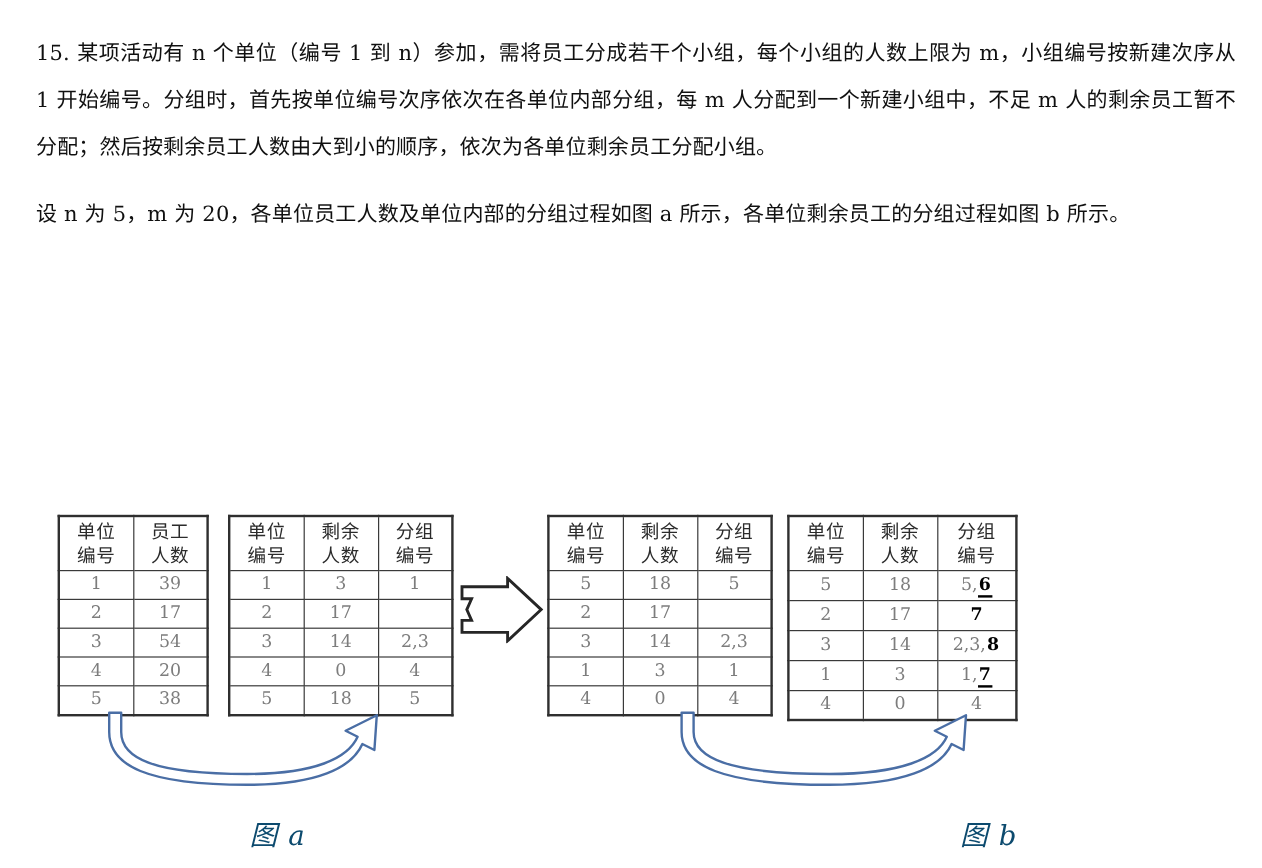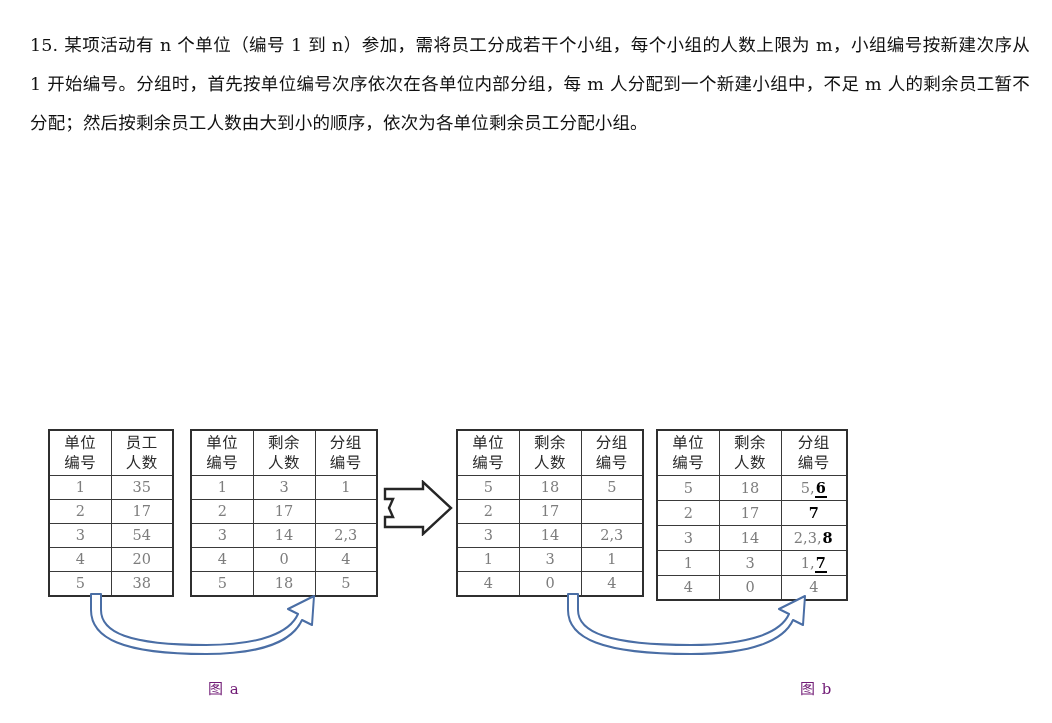--- a/index.html
+++ b/index.html
@@ -124,33 +124,35 @@
     letter-spacing: 1px;
     color: #262626;
     white-space: nowrap;
     font-family: "DejaVu Serif", "Liberation Serif", serif;
   }
   #curve-label-a { left: 134px; top: 184px; }
   #curve-label-b { left: 612px; top: 184px; }
 
   .fig-caption {
     position: absolute;
-    font-size: 15px;
-    color: #701a75;
+    font-size: 23px;
+    color: #0c4a6e;
     letter-spacing: 1px;
     white-space: nowrap;
+    font-style: italic;
   }
   #caption-a { left: 208px; top: 253px; }
   #caption-b { left: 800px; top: 253px; }
 </style>
 </head>
 <body>
 
 <div class="statement">
   <p class="para">15. 某项活动有 n 个单位（编号 1 到 n）参加，需将员工分成若干个小组，每个小组的人数上限为 m，小组编号按新建次序从 1 开始编号。分组时，首先按单位编号次序依次在各单位内部分组，每 m 人分配到一个新建小组中，不足 m 人的剩余员工暂不分配；然后按剩余员工人数由大到小的顺序，依次为各单位剩余员工分配小组。</p>
+  <p class="para">设 n 为 5，m 为 20，各单位员工人数及单位内部的分组过程如图 a 所示，各单位剩余员工的分组过程如图 b 所示。</p>
 </div>
 
 <div class="figure-area">
 
   <table class="tbl" id="table-a1">
     <colgroup>
         <col class="c1">
         <col class="c2">
       </colgroup>
     <thead>
@@ -161,21 +163,21 @@
         </th>
         <th>
           <span class="hdr-line">员工</span>
           <span class="hdr-line">人数</span>
         </th>
       </tr>
     </thead>
     <tbody>
       <tr>
           <td>1</td>
-          <td>35</td>
+          <td>39</td>
         </tr>
       <tr>
           <td>2</td>
           <td>17</td>
         </tr>
       <tr>
           <td>3</td>
           <td>54</td>
         </tr>
       <tr>

